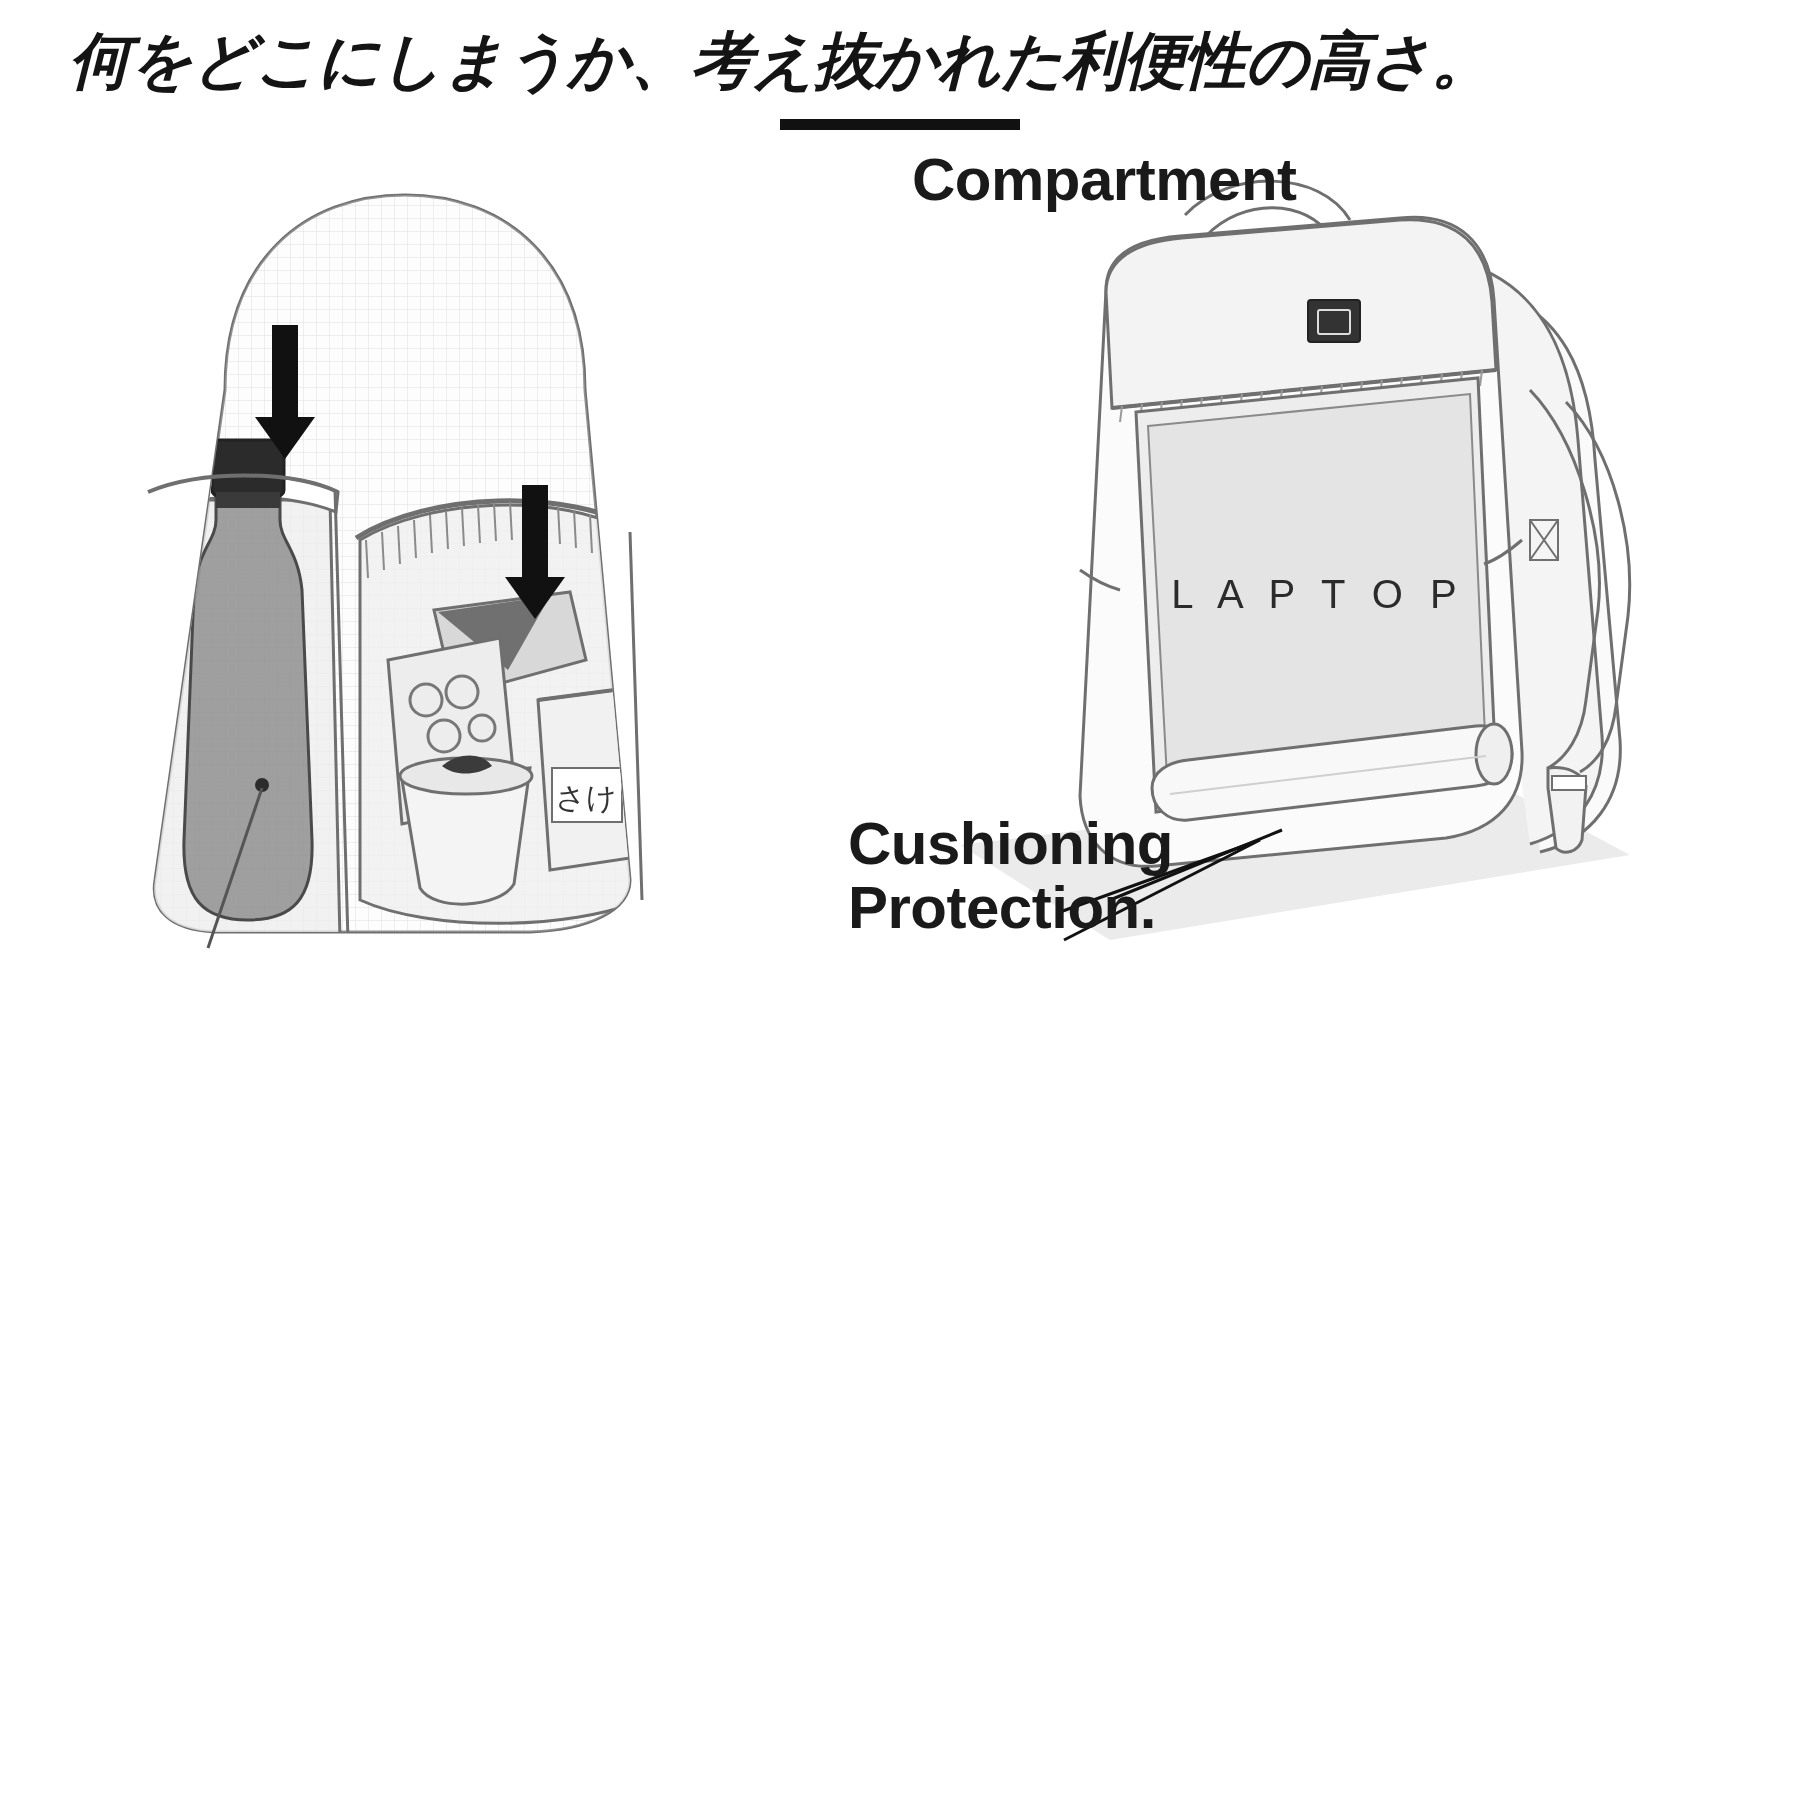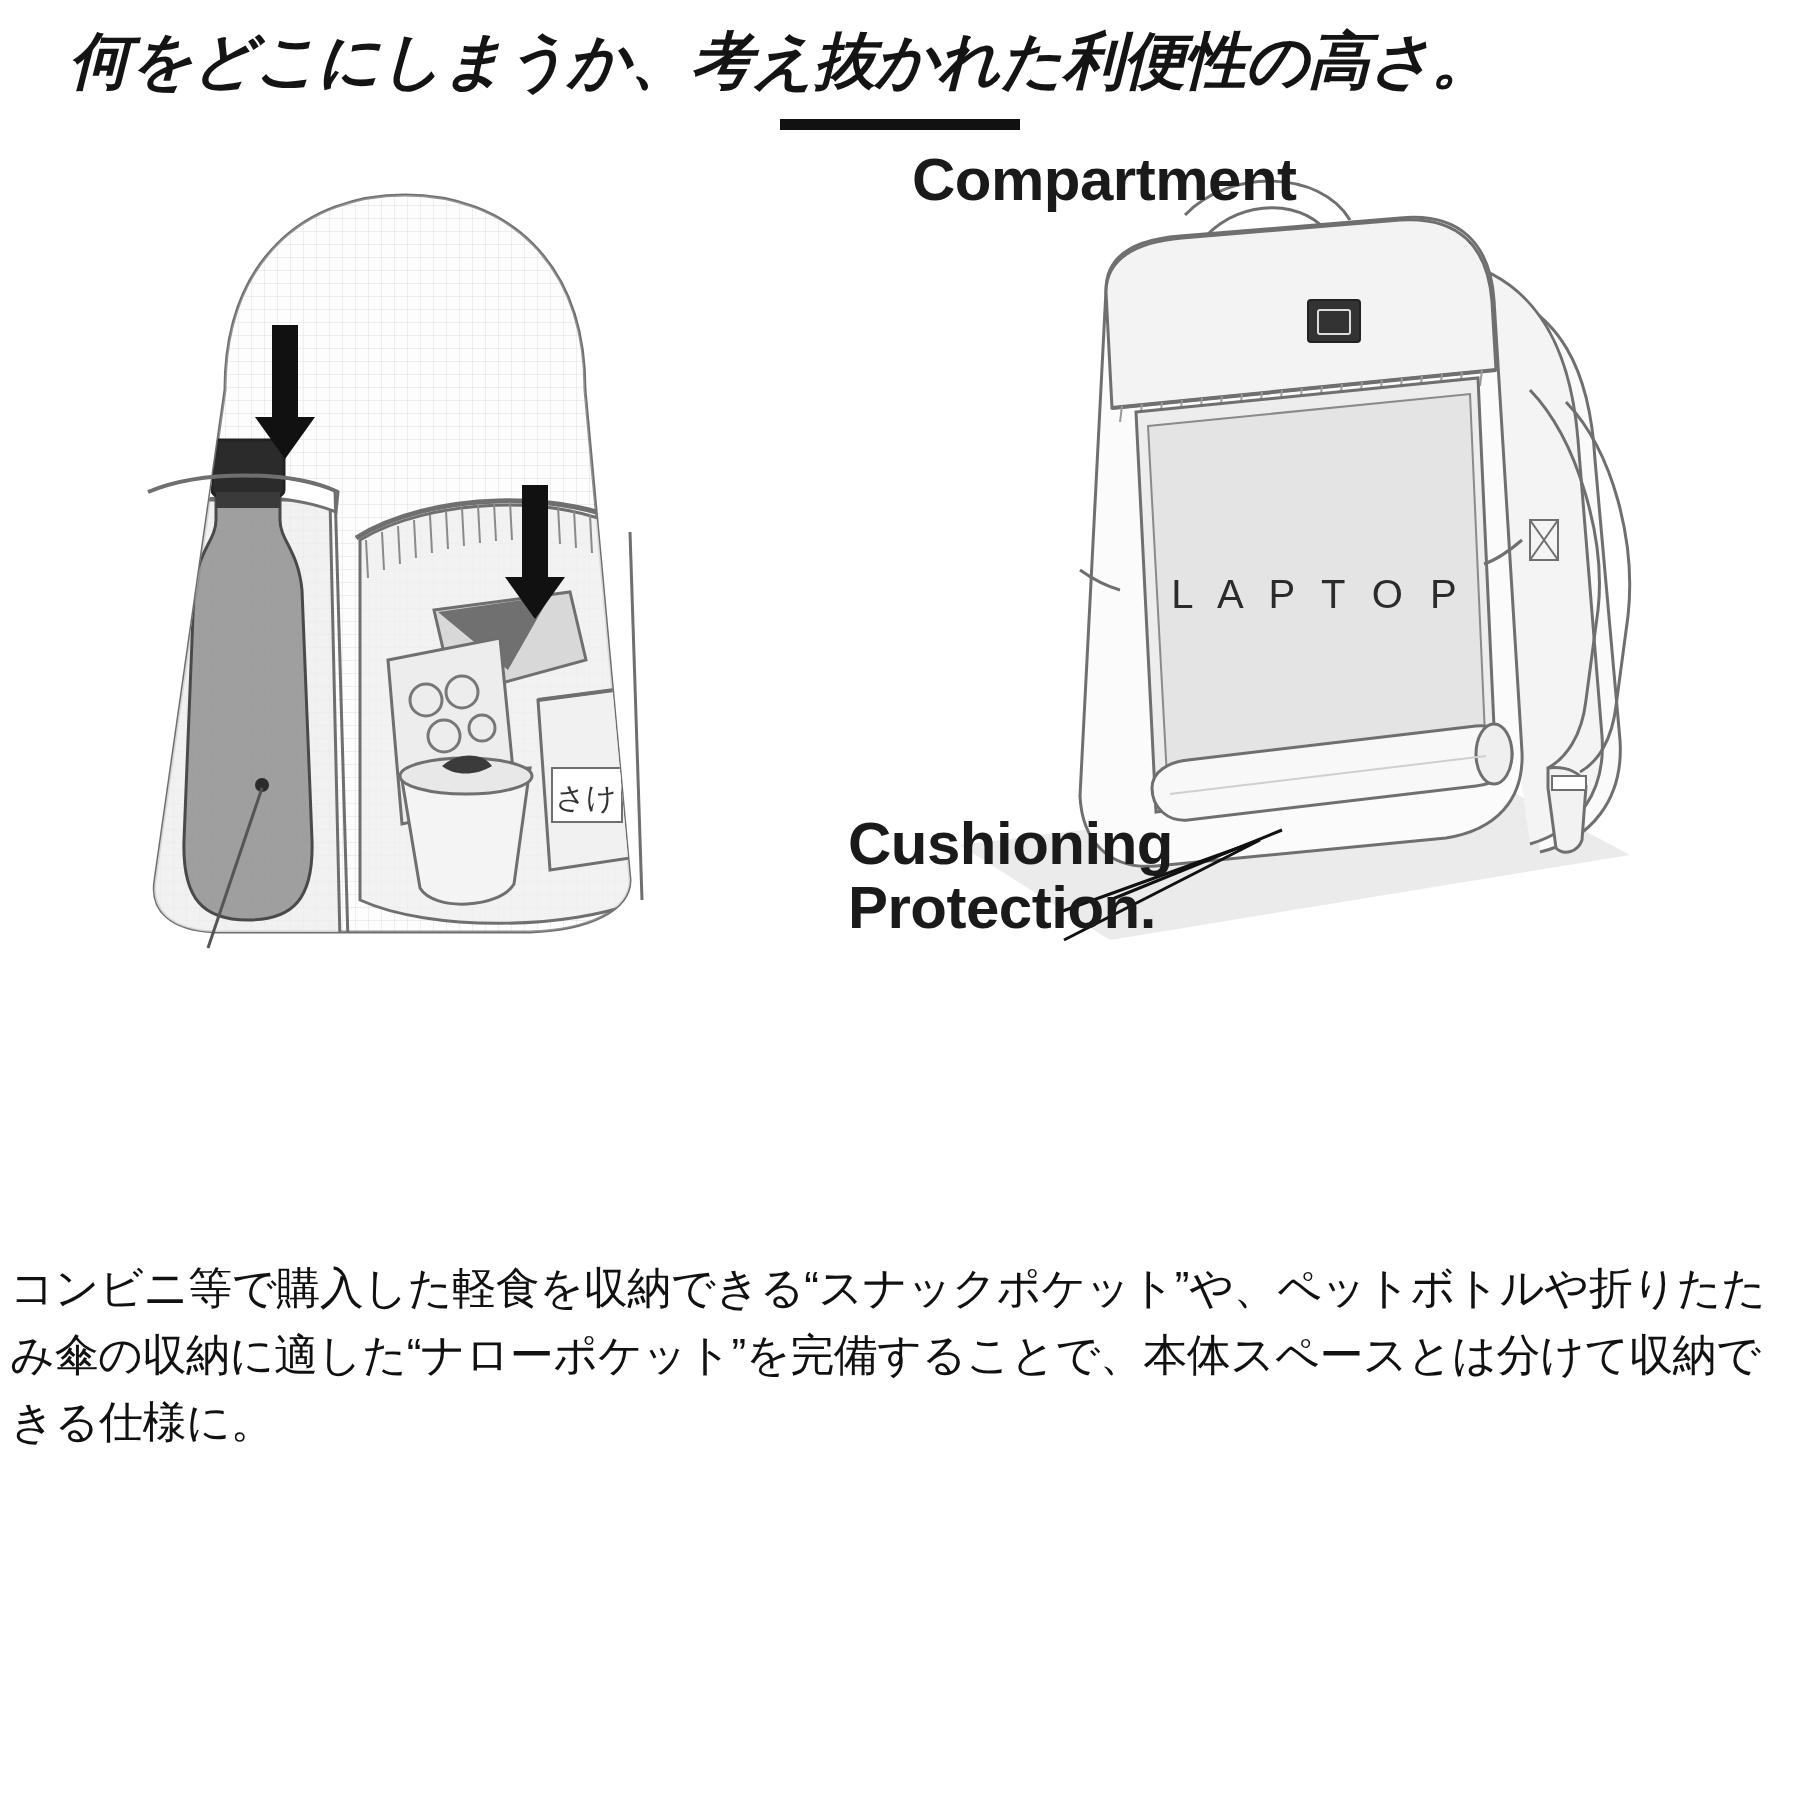--- a/index.html
+++ b/index.html
@@ -255,14 +255,13 @@
     <path d="M130 772 L330 700 L134 800" fill="none" stroke="#111" stroke-width="3"></path>
     <path d="M180 760 L352 690" fill="none" stroke="#111" stroke-width="3"></path>
   </svg>
 
   <div class="lbl" style="left:912px; top:8px; width:560px;">Compartment</div>
   <div class="lbl" style="left:848px; top:672px; width:520px;">Cushioning
 Protection.</div>
 </div>
 
 <div class="copy">
-  <p>コンビニ等で購入した軽食を収納できる“スナックポケット”や、ペットボトルや折りたたみ傘の収納に適した“ナローポケット”を完備することで、本体スペースとは分けて収納できる仕様に。</p>
 </div>
 
 </body></html>

